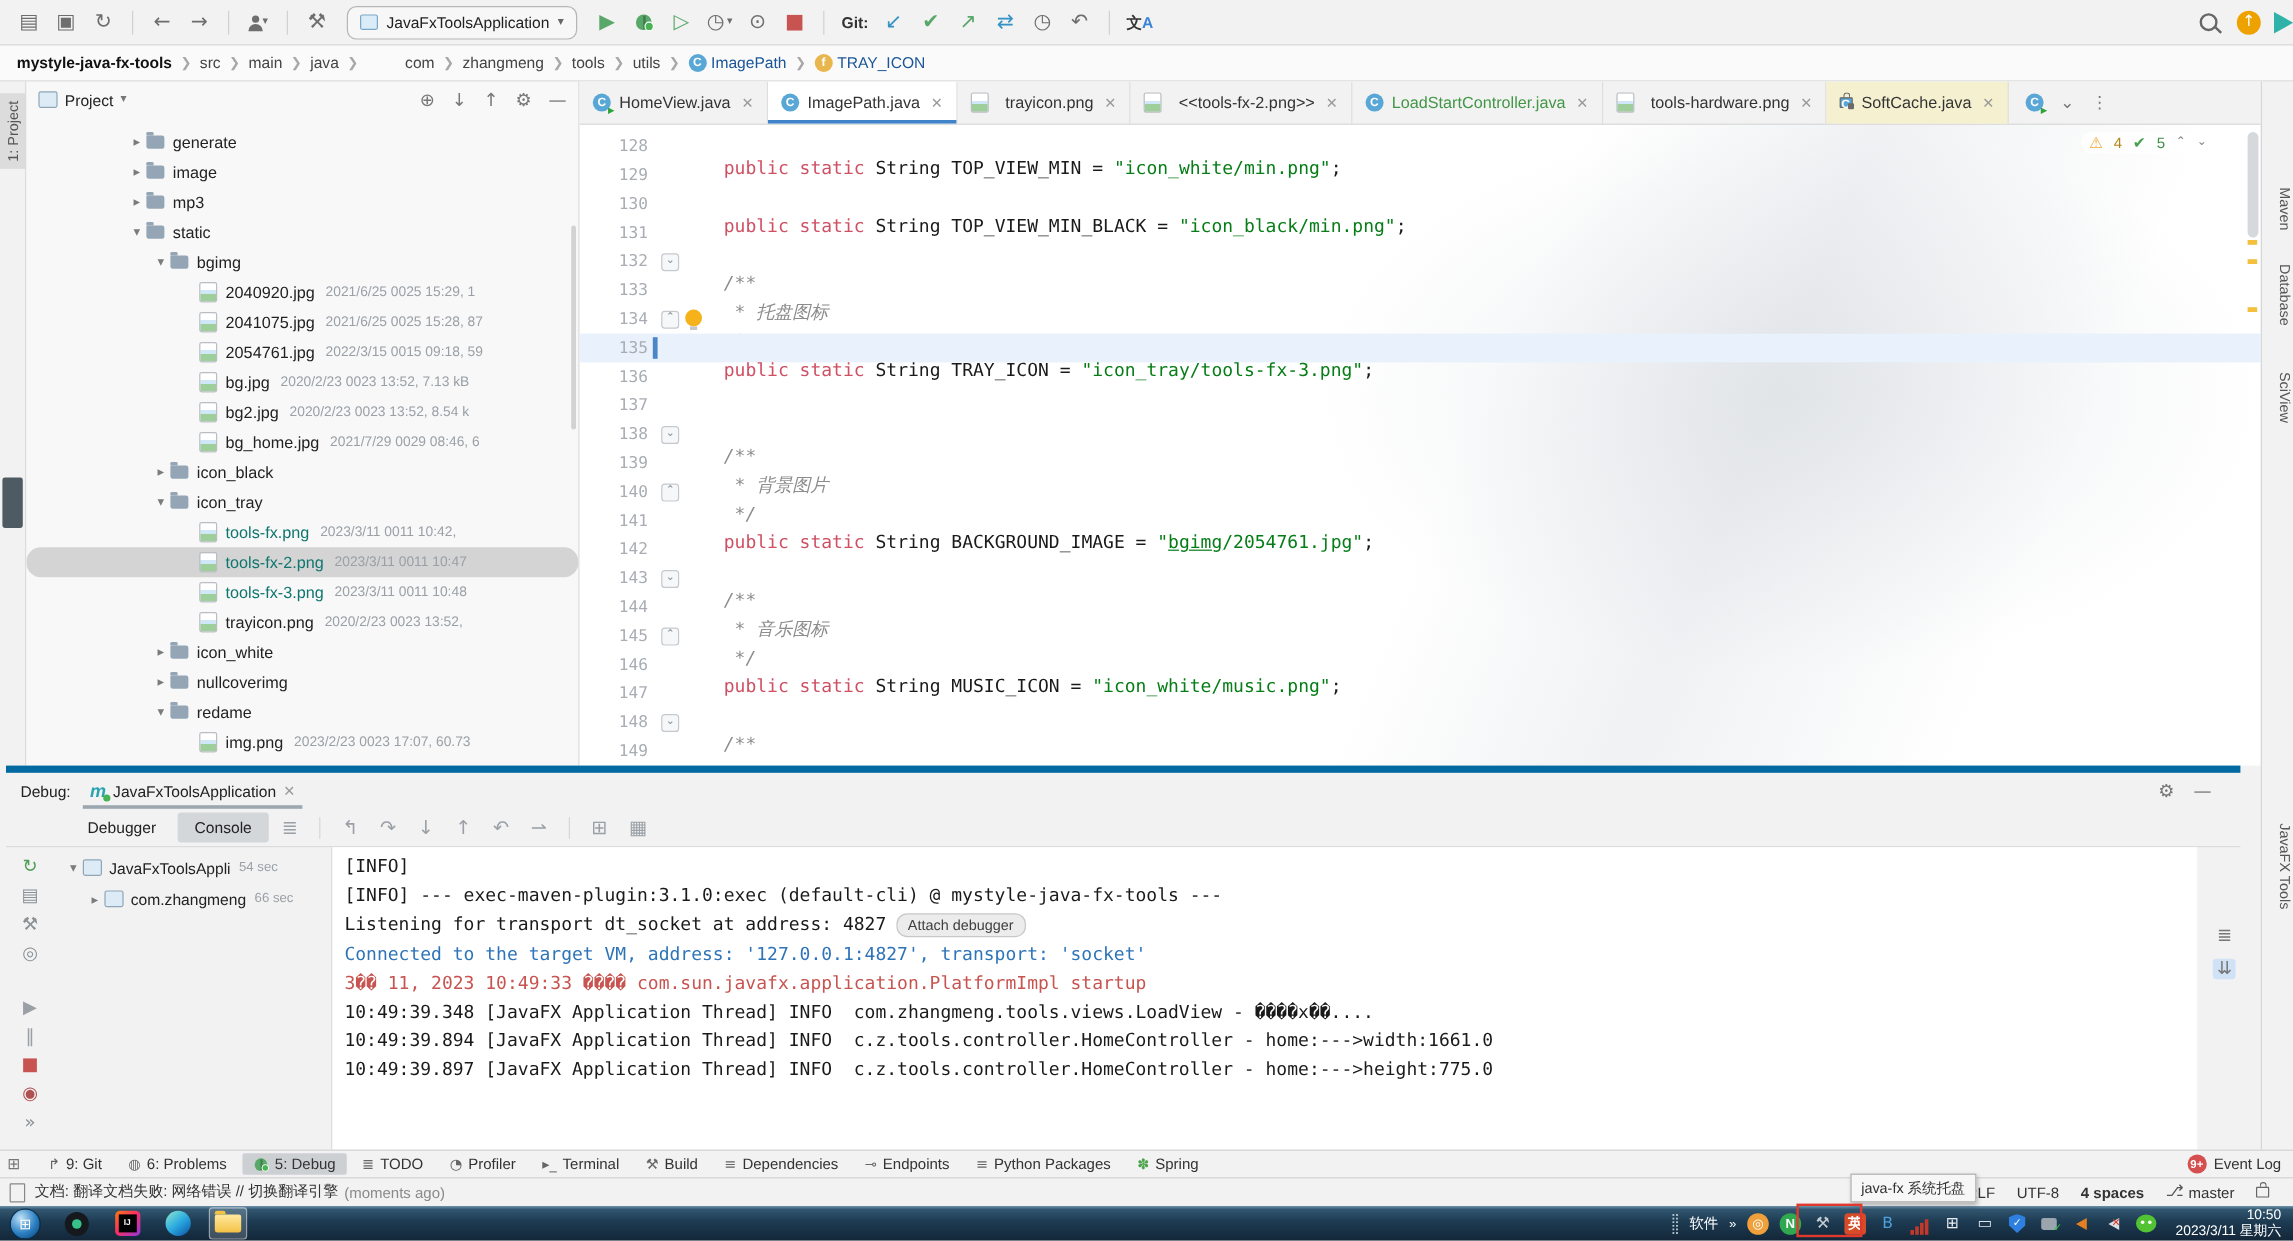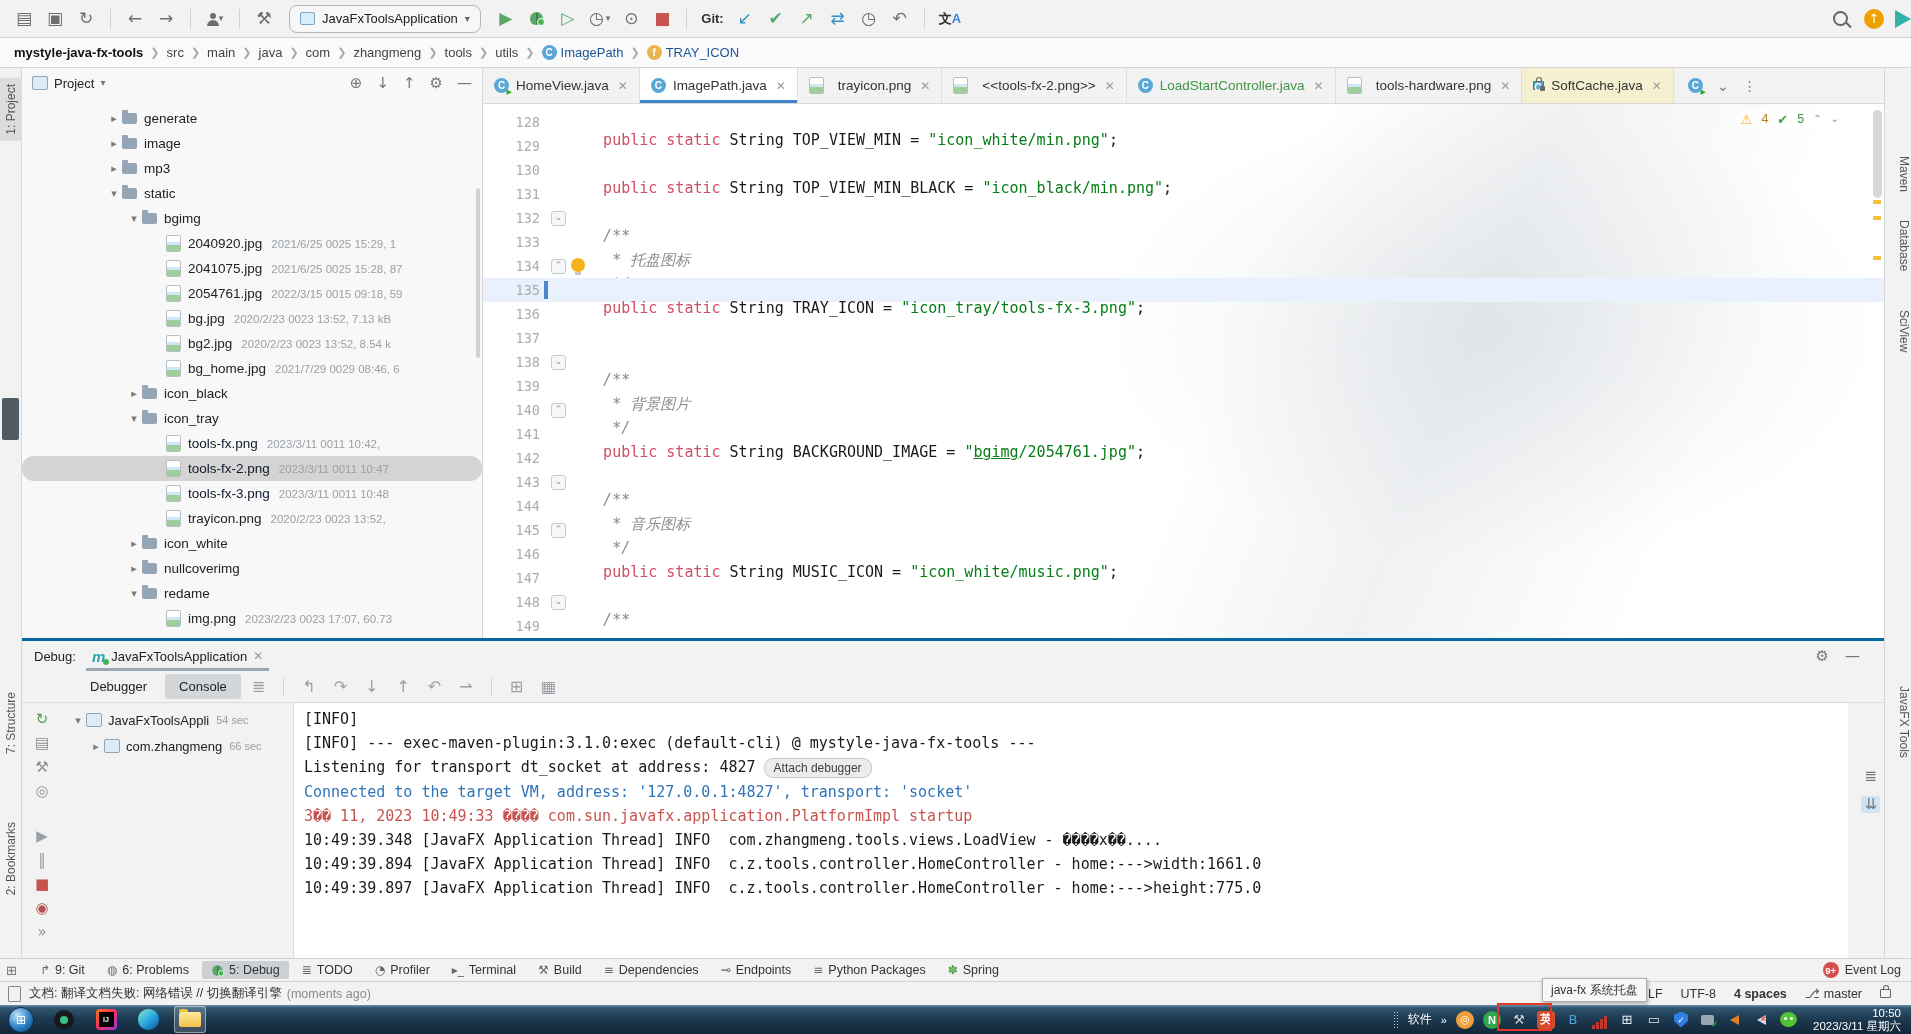--- a/index.html
+++ b/index.html
@@ -55,21 +55,21 @@
   .pj-ic{width:14px;height:12px;border:1px solid #8fa6b8;background:#dcebf5;border-radius:2px;}
   #project-hicons{margin-left:auto;display:flex;gap:14px;color:#777;font-size:15px;align-items:center;}
   #tree{position:relative;margin-top:8px;}
   .trow{height:25px;display:flex;align-items:center;white-space:nowrap;overflow:hidden;font-size:13.5px;color:#222;}
   .trow.sel{background:#d4d4d4;border-radius:12px;}
   .tchev{width:16px;color:#7b7b7b;font-size:11px;text-align:center;flex:none;}
   .folder{width:15px;height:11px;background:#94a6b5;border-radius:1px 2px 2px 2px;position:relative;margin-right:7px;flex:none;}
   .folder:before{content:"";position:absolute;top:-3px;left:0;width:6px;height:3px;background:#94a6b5;border-radius:1px 1px 0 0;}
   .imgfile{width:13px;height:15px;border:1px solid #b9bec4;background:linear-gradient(#fff 0 40%,#cfe7f6 40% 60%,#9ecf9a 60% 100%);border-radius:2px;margin-right:7px;flex:none;}
   .tmeta{color:#9aa0a6;font-size:11.5px;margin-left:9px;}
-  .tgreen{color:#0f172a;}
+  .tgreen{color:#0f766e;}
   #tree-scroll{position:absolute;right:2px;top:120px;width:4px;height:170px;background:#d2d2d2;border-radius:2px;}
 
   
   #editor{left:483px;top:68px;width:1401px;height:570px;background:#fff;overflow:hidden;}
   #tabbar{height:36px;background:#f2f2f2;border-bottom:1px solid #d9d9d9;display:flex;align-items:stretch;box-sizing:border-box;}
   .tab{display:flex;align-items:center;gap:7px;padding:0 11px;border-right:1px solid #dedede;font-size:13.5px;color:#333;position:relative;cursor:default;}
   .tab.active{background:#fff;}
   .tab.active:after{content:"";position:absolute;left:0;right:0;bottom:0;height:3px;background:#4083c9;}
   .tab.ro{background:#f5f1d0;}
   .tab .x{color:#9a9a9a;font-size:12px;margin-left:2px;}
@@ -102,21 +102,21 @@
   #insp .chv{color:#888;font-size:10px;}
   #scrollbar{position:absolute;right:0;top:36px;width:14px;height:534px;}
   #scrollbar .thumb{position:absolute;right:2px;top:6px;width:9px;height:88px;background:rgba(165,170,175,0.45);border-radius:5px;}
   .smark{position:absolute;right:3px;width:8px;height:4px;background:#f3c03f;}
 
   
   #right-stripe{left:1884px;top:68px;width:27px;height:890px;background:#f2f2f2;border-left:1px solid #d6d6d6;box-sizing:border-box;}
   .vlab-r{position:absolute;left:0;width:26px;writing-mode:vertical-rl;font-size:12px;color:#555;text-align:center;cursor:default;}
 
   
-  #debug{left:22px;top:638px;width:1862px;height:320px;background:#f2f2f2;border-top:3px solid #0369a1;box-sizing:border-box;}
+  #debug{left:5px;top:638px;width:1862px;height:320px;background:#f2f2f2;border-top:6px solid #0369a1;box-sizing:border-box;}
   #debug-head{height:30px;display:flex;align-items:center;padding:0 12px;gap:10px;position:relative;}
   #debug-title{font-size:13px;color:#222;}
   #debug-session{display:flex;align-items:center;gap:6px;font-size:13px;color:#222;position:relative;height:100%;padding:0 6px;}
   #debug-session .m{color:#2aa4b0;font-weight:bold;font-style:italic;font-size:15px;position:relative;}
   #debug-session .m:after{content:"";position:absolute;right:-4px;bottom:0;width:6px;height:6px;border-radius:50%;background:#47b353;}
   #debug-session .x{color:#9a9a9a;font-size:12px;}
   #debug-session .bar{position:absolute;left:0;right:0;bottom:0;height:3px;background:#9da7b0;}
   #debug-hicons{margin-left:auto;display:flex;gap:16px;color:#777;font-size:15px;padding-right:12px;}
   #debug-toolbar{height:32px;display:flex;align-items:center;gap:4px;padding-left:54px;border-bottom:1px solid #dcdcdc;box-sizing:border-box;}
   .dtab{padding:5px 14px;font-size:13px;color:#222;border-radius:3px;}
@@ -259,21 +259,21 @@
       </span>
       <span class="bc-sep glyph">❯</span>
       <span style="display: inline-flex; align-items: center;">
         <span>main</span>
       </span>
       <span class="bc-sep glyph">❯</span>
       <span style="display: inline-flex; align-items: center;">
         <span>java</span>
       </span>
       <span class="bc-sep glyph">❯</span>
-      <span style="display: inline-flex; align-items: center;">
+      <span style="display: inline-flex; align-items: center; margin-left: 32px;">
         <span>com</span>
       </span>
       <span class="bc-sep glyph">❯</span>
       <span style="display: inline-flex; align-items: center;">
         <span>zhangmeng</span>
       </span>
       <span class="bc-sep glyph">❯</span>
       <span style="display: inline-flex; align-items: center;">
         <span>tools</span>
       </span>

